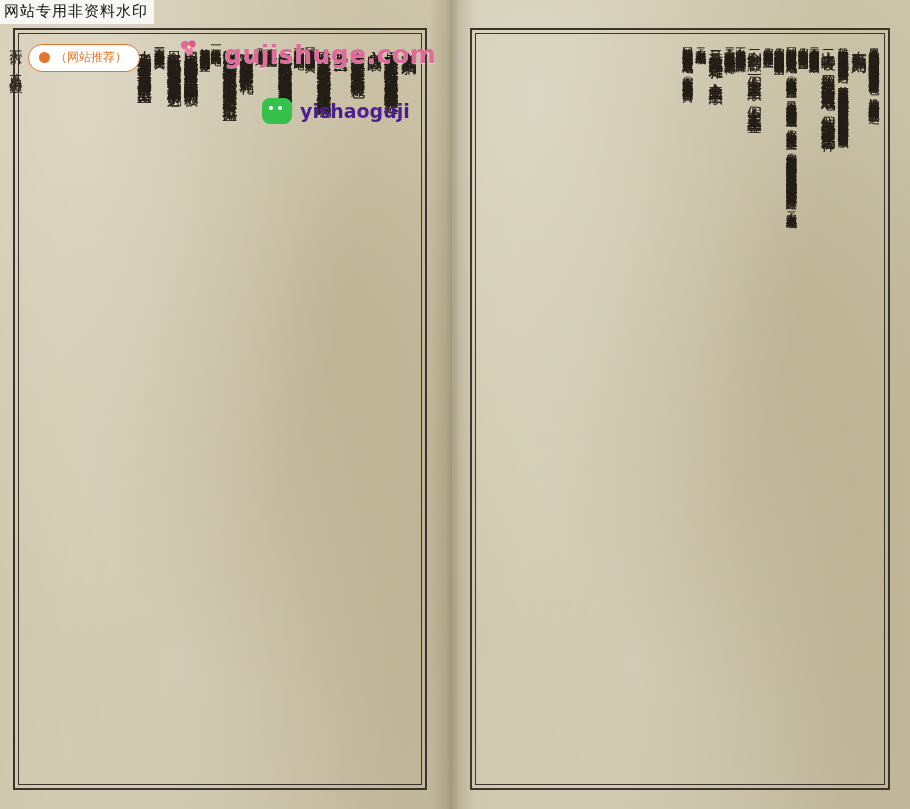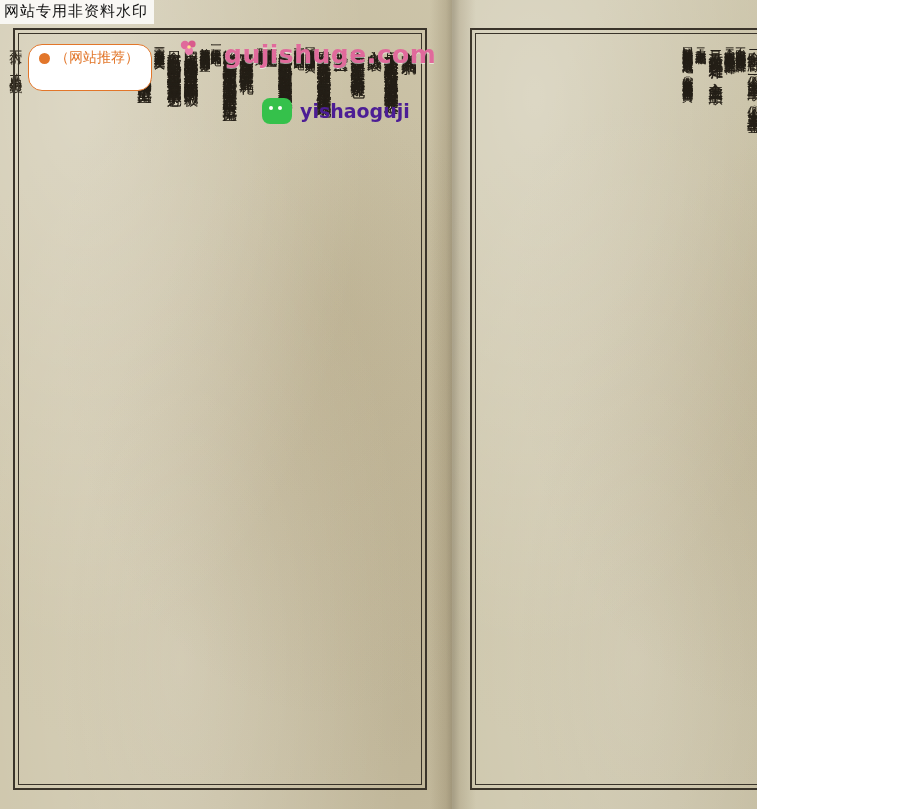--- a/index.html
+++ b/index.html
@@ -2,21 +2,21 @@
 <html><head>
 <meta charset="utf-8">
 <style>
   html, body {
     margin: 0;
     padding: 0;
     background: #ffffff;
   }
   #page {
     position: relative;
-    width: 757px;
+    width: 910px;
     height: 809px;
     overflow: hidden;
     background: #c9c3ad;
     font-family: "DejaVu Sans", sans-serif;
   }
 
   
   .leaf {
     position: absolute;
     top: 0;
@@ -145,27 +145,27 @@
     letter-spacing: 1px;
     white-space: nowrap;
   }
   .wm-pill {
     position: absolute;
     left: 28px;
     top: 44px;
     display: flex;
     align-items: center;
     gap: 5px;
-    padding: 4px 12px 23px 10px;
+    padding: 4px 12px 5px 10px;
     border-radius: 14px;
     background: #ffffff;
     border: 1px solid #e2762a;
     color: #e2762a;
     font-family: "DejaVu Sans", sans-serif;
-    font-size: 14px;
+    font-size: 12px;
     white-space: nowrap;
   }
   .wm-pill .dot {
     width: 11px; height: 11px;
     border-radius: 50%;
     background: #e2762a;
     display: inline-block;
   }
   .wm-flower {
     position: absolute;

